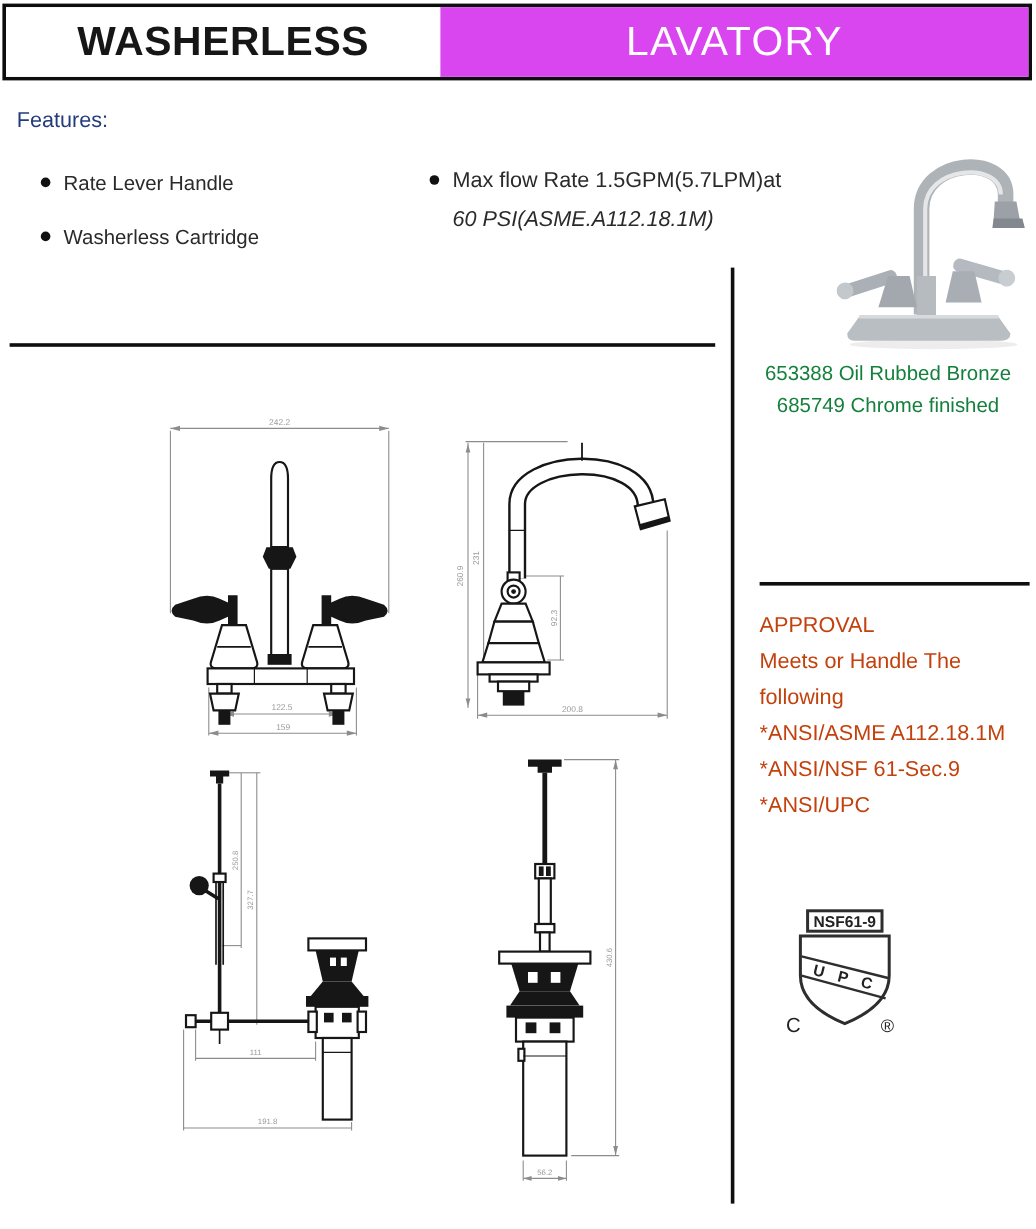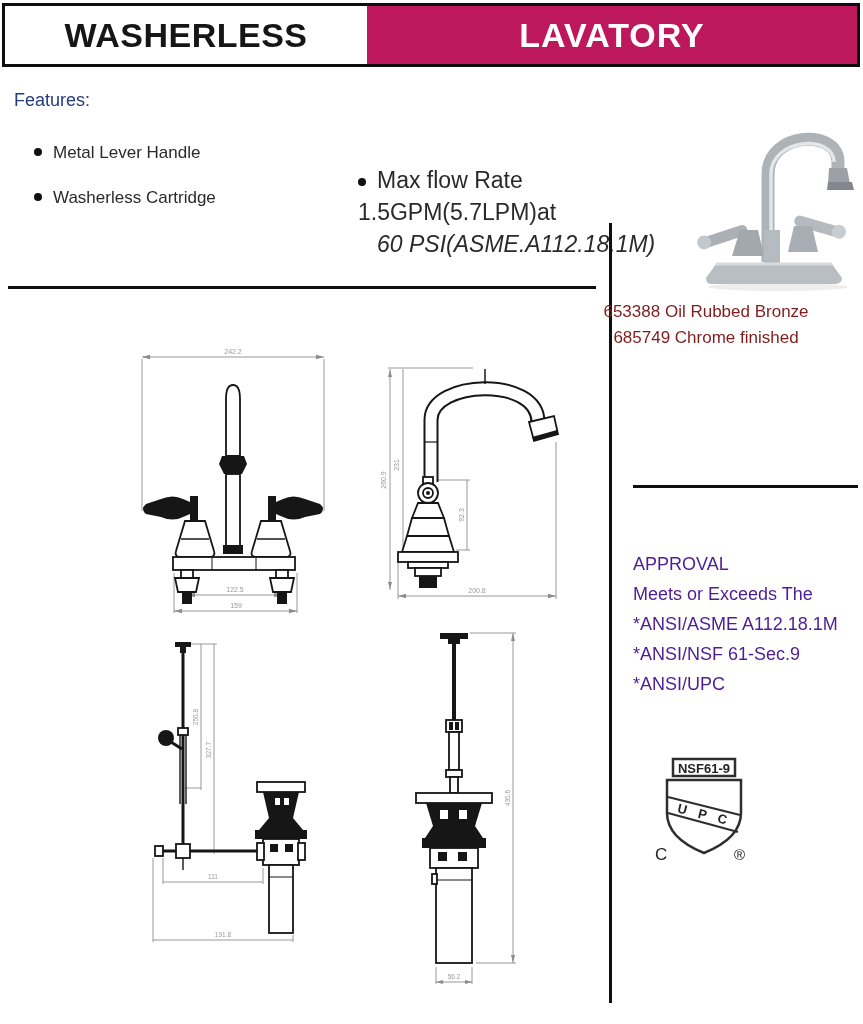--- a/index.html
+++ b/index.html
@@ -1,50 +1,50 @@
 <!DOCTYPE html>
 <html><head>
 <meta charset="utf-8">
 <style>
   html,body{margin:0;padding:0;background:#fff;}
   .page{position:relative;width:863px;height:1008px;background:#fff;overflow:hidden;
         font-family:"Liberation Sans",sans-serif;color:#1a1a1a;}
   .header{position:absolute;left:2px;top:3px;width:852px;height:58px;border:3px solid #0d0d0d;display:flex;}
   .header-left{width:362px;background:#fff;display:flex;align-items:center;justify-content:center;
         font-weight:bold;font-size:34px;letter-spacing:.5px;color:#161616;}
-  .header-right{flex:1;background:#be185d;color:#fff;display:flex;align-items:center;justify-content:center;
-        font-weight:bold;font-size:34px;letter-spacing:1px;}
+  .header-right{flex:1;background:#d946ef;color:#fff;display:flex;align-items:center;justify-content:center;
+        font-weight:normal;font-size:34px;letter-spacing:1px;}
   .features-title{position:absolute;left:14px;top:90px;font-size:18px;font-weight:normal;color:#253c7c;}
   .feitem{position:absolute;left:34px;font-size:17px;color:#2a2a2a;white-space:nowrap;}
   .dot{display:inline-block;width:8px;height:8px;background:#111;border-radius:50%;margin-right:11px;vertical-align:2px;}
-  .flow{position:absolute;left:358px;top:164px;width:300px;font-size:23px;color:#2a2a2a;line-height:32px;}
+  .flow{position:absolute;left:358px;top:134px;width:300px;font-size:18px;color:#2a2a2a;line-height:32px;}
   .flow-l2{padding-left:19px;font-style:italic;}
   .rule{position:absolute;background:#0f0f0f;}
-  .models{position:absolute;left:584px;top:299px;width:244px;text-align:center;font-size:17px;color:#7f1d1d;line-height:26px;}
-  .approval{position:absolute;left:633px;top:549px;font-size:18px;color:#4c1d95;line-height:30px;white-space:nowrap;}
+  .models{position:absolute;left:618px;top:299px;width:244px;text-align:center;font-size:17px;color:#15803d;line-height:26px;}
+  .approval{position:absolute;left:633px;top:506px;font-size:18px;color:#c2410c;line-height:30px;white-space:nowrap;}
   svg{position:absolute;display:block;}
   .ol{fill:#fff;stroke:#161616;stroke-width:1.8;}
   .fl{fill:#161616;stroke:none;}
   .dl{stroke:#8c8c8c;stroke-width:0.9;fill:none;}
   .dimtxt{font-family:"Liberation Sans",sans-serif;fill:#9a9a9a;}
   .bottom-bar{position:absolute;left:12px;top:1013px;width:838px;height:8px;background:#0d0d0d;}
 </style>
 </head>
 <body>
 
 <div class="page">
 
   <div class="header">
     <div class="header-left">WASHERLESS</div>
     <div class="header-right">LAVATORY</div>
   </div>
 
   <div class="features-title">Features:</div>
   <div class="feitem" style="top:143px">
-    <span class="dot"></span><span>Metal Lever Handle</span>
+    <span class="dot"></span><span>Rate Lever Handle</span>
   </div>
   <div class="feitem" style="top:188px">
     <span class="dot"></span><span>Washerless Cartridge</span>
   </div>
   <div class="flow">
     <span class="dot"></span><span>Max flow Rate 1.5GPM(5.7LPM)at</span>
     <div class="flow-l2">60 PSI(ASME.A112.18.1M)</div>
   </div>
 
   <svg style="left:688px;top:112px" width="172" height="180" viewBox="0 0 172 180">
@@ -72,21 +72,22 @@
   <div class="rule" style="left:609px;top:223px;width:3px;height:780px"></div>
   <div class="rule" style="left:633px;top:485px;width:225px;height:3px"></div>
 
   <div class="models">
     <div>653388 Oil Rubbed Bronze</div>
     <div>685749 Chrome finished</div>
   </div>
 
   <div class="approval">
     <div>APPROVAL</div>
-    <div>Meets or Exceeds The</div>
+    <div>Meets or Handle The</div>
+    <div>following</div>
     <div>*ANSI/ASME A112.18.1M</div>
     <div>*ANSI/NSF 61-Sec.9</div>
     <div>*ANSI/UPC</div>
   </div>
 
   <svg style="left:652px;top:756px" width="104" height="108" viewBox="0 0 104 108">
     <rect x="21" y="3" width="62" height="17" fill="#fff" stroke="#2e2e2e" stroke-width="2.5"></rect>
     <text x="52" y="16.5" font-size="13" font-weight="bold" text-anchor="middle" fill="#222">NSF61-9</text>
     <path d="M15,24 H89 V57 Q89,82 52,97 Q15,82 15,57 Z" fill="#fff" stroke="#2e2e2e" stroke-width="2.5"></path>
     <line x1="16" y1="41" x2="88" y2="59" stroke="#2e2e2e" stroke-width="2"></line>

